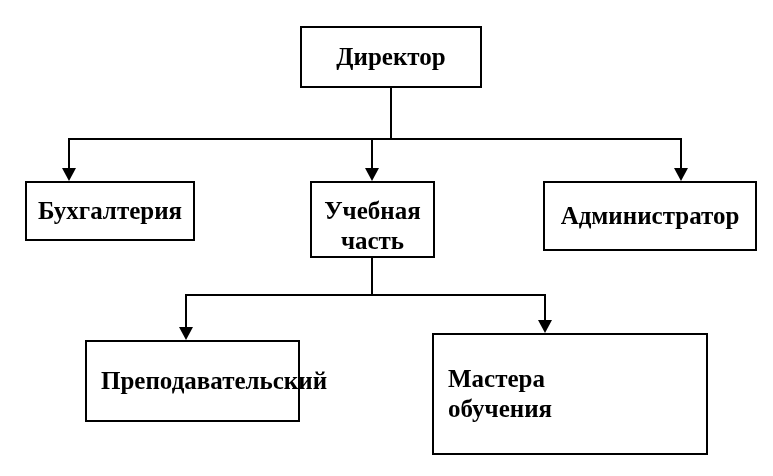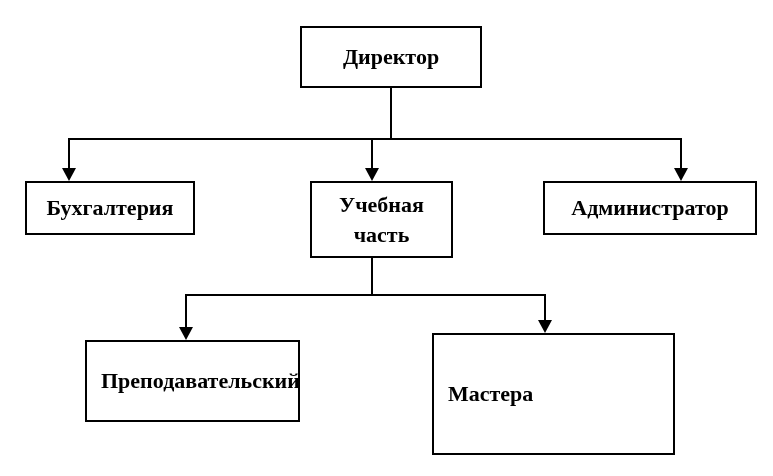--- a/index.html
+++ b/index.html
@@ -19,21 +19,21 @@
   .node {
     position: absolute;
     box-sizing: border-box;
     border: 2px solid #000000;
     background: #ffffff;
     display: flex;
     flex-direction: column;
     justify-content: center;
     color: #000000;
     font-weight: bold;
-    font-size: 22px;
+    font-size: 25px;
     line-height: 30px;
     z-index: 3;
   }
   .node.center {
     align-items: center;
     text-align: center;
   }
   .node.left {
     align-items: flex-start;
     text-align: left;
@@ -80,43 +80,44 @@
 
   <div class="conn-v" style="left:68px; top:138px; height:30px;"></div>
   <div class="arrow-head" style="left:62px; top:168px;"></div>
 
   <div class="conn-v" style="left:371px; top:138px; height:30px;"></div>
   <div class="arrow-head" style="left:365px; top:168px;"></div>
 
   <div class="conn-v" style="left:680px; top:138px; height:30px;"></div>
   <div class="arrow-head" style="left:674px; top:168px;"></div>
 
-  <div class="node center" style="left:25px; top:181px; width:170px; height:54px;">
+  <div class="node center" style="left:25px; top:181px; width:170px; height:60px;">
     <span class="line">Бухгалтерия</span>
   </div>
 
-  <div class="node center" style="left:310px; top:181px; width:143px; height:77px;">
+  <div class="node center" style="left:310px; top:181px; width:125px; height:77px;justify-content:flex-end;">
     <span class="line">Учебная</span>
     <span class="line">часть</span>
   </div>
 
-  <div class="node center" style="left:543px; top:181px; width:214px; height:54px;">
+  <div class="node center" style="left:543px; top:181px; width:214px; height:70px;">
     <span class="line">Администратор</span>
   </div>
 
   <div class="conn-v" style="left:371px; top:258px; height:37px;"></div>
   <div class="conn-h" style="left:185px; top:294px; width:361px;"></div>
 
   <div class="conn-v" style="left:185px; top:294px; height:34px;"></div>
   <div class="arrow-head" style="left:179px; top:327px;"></div>
 
   <div class="conn-v" style="left:544px; top:294px; height:27px;"></div>
   <div class="arrow-head" style="left:538px; top:320px;"></div>
 
   <div class="node left" style="left:85px; top:340px; width:215px; height:82px;gap:9px;">
     <span class="line">Преподавательский</span>
   </div>
 
-  <div class="node left" style="left:432px; top:333px; width:243px; height:122px;">
+  <div class="node left" style="left:432px; top:333px; width:276px; height:122px;">
     <span class="line">Мастера</span>
+    <span class="line">обучения</span>
   </div>
 
 </div>
 
 </body></html>

